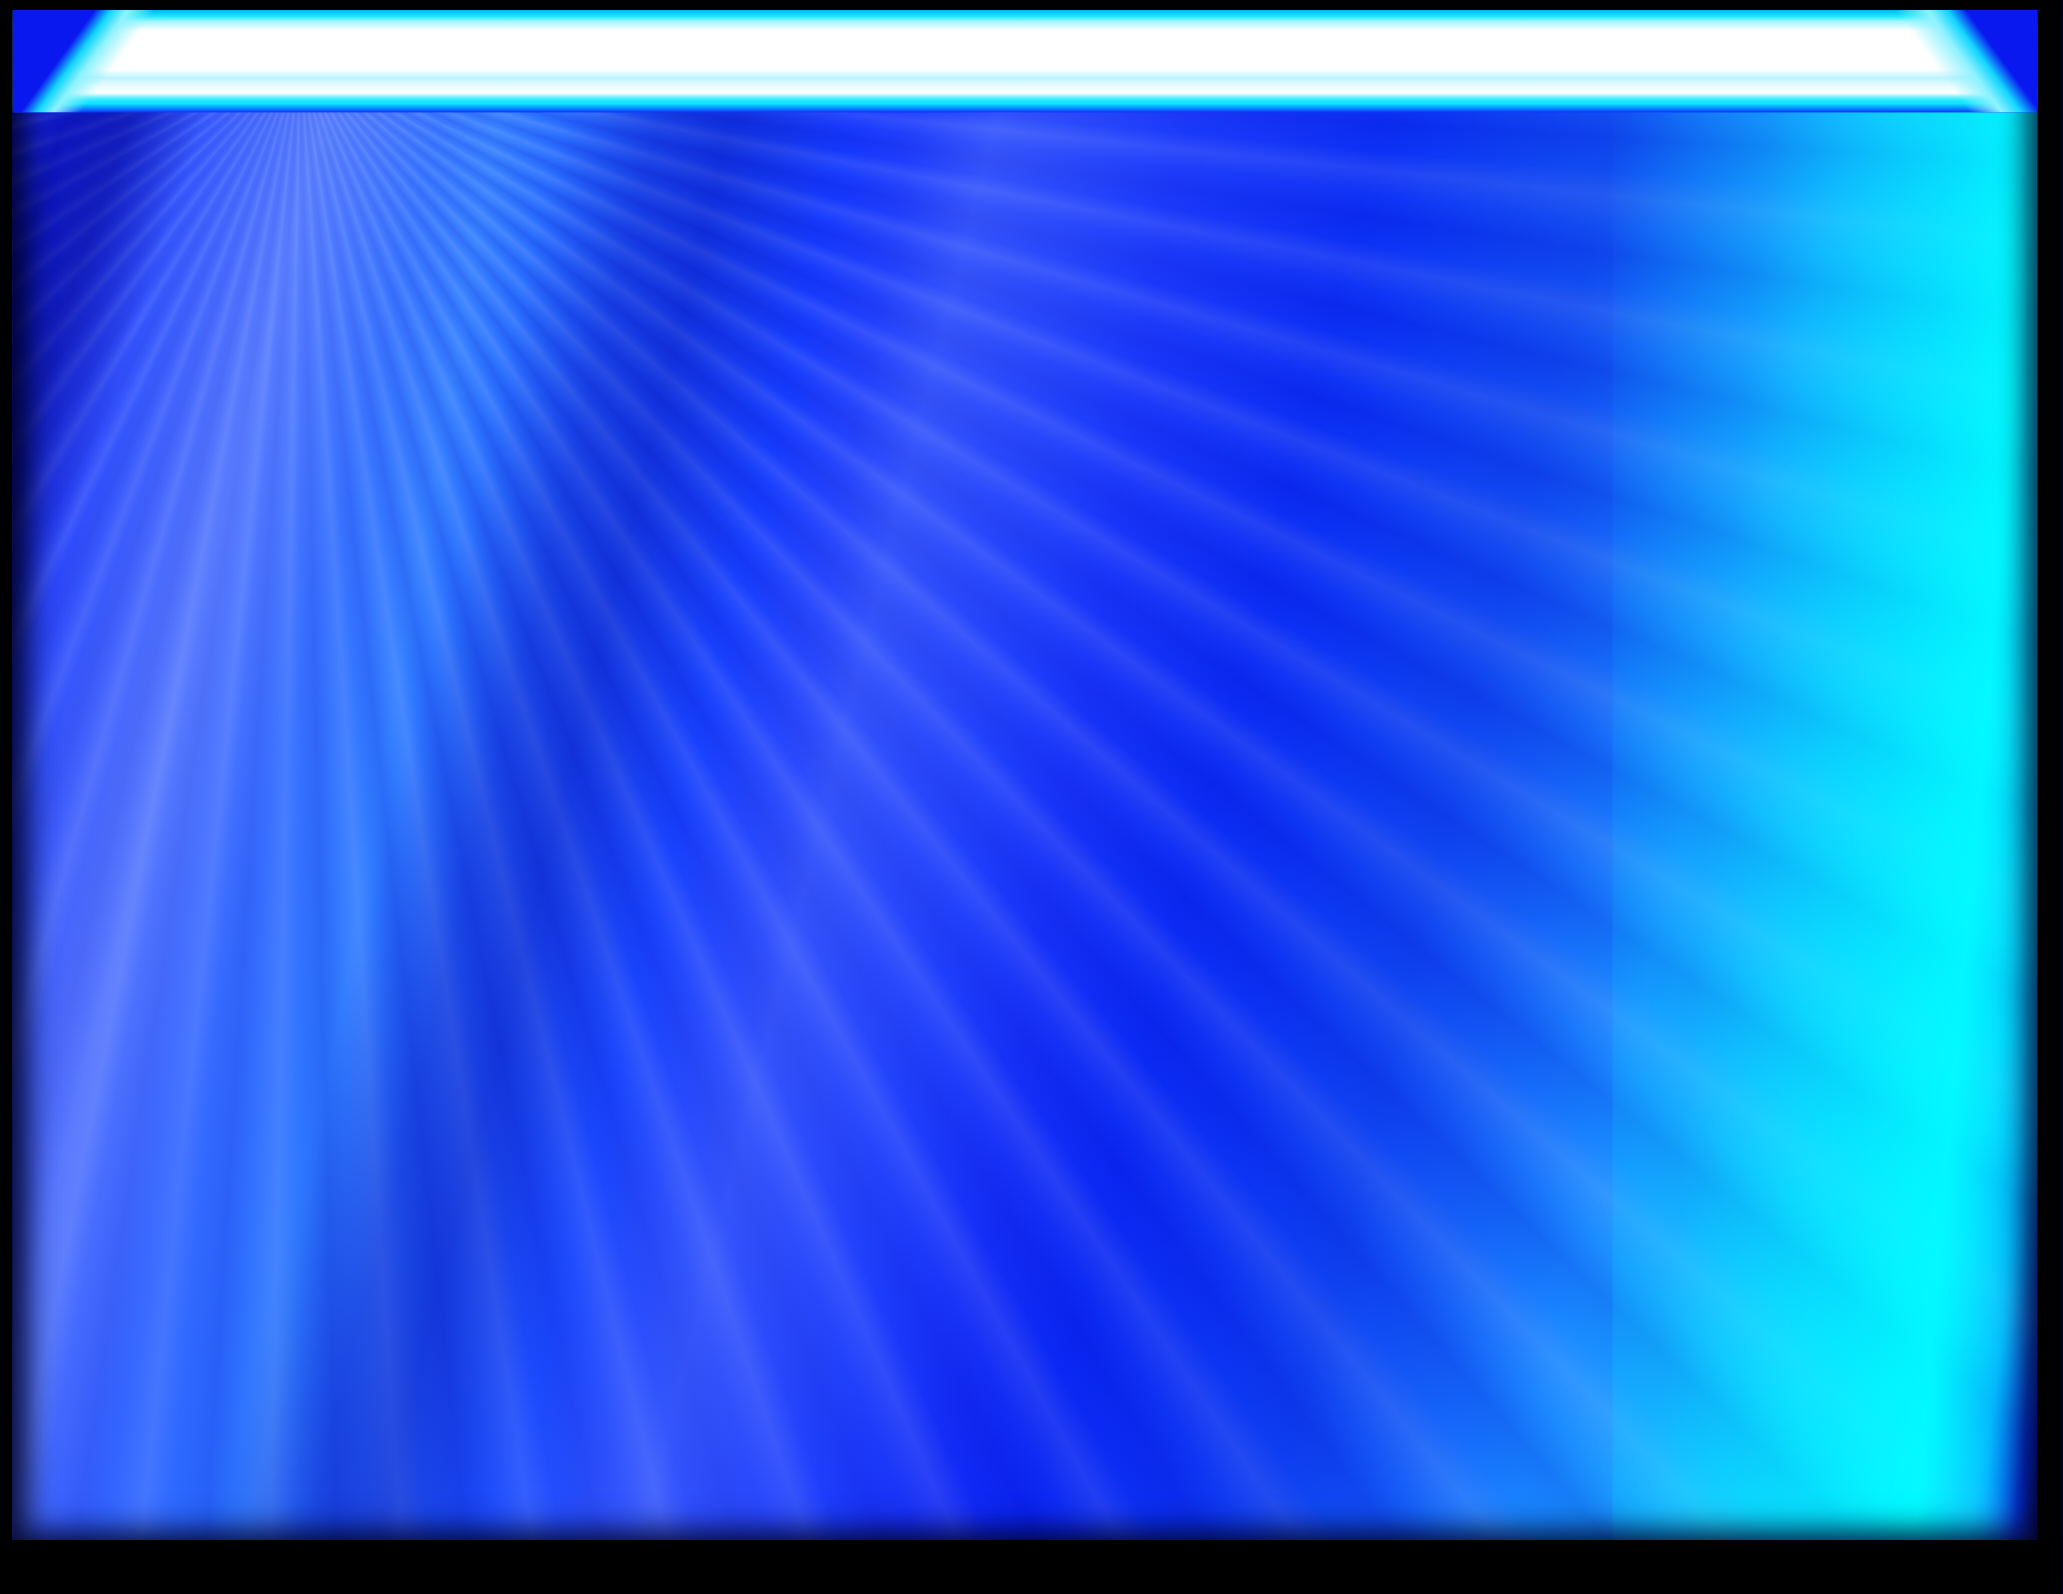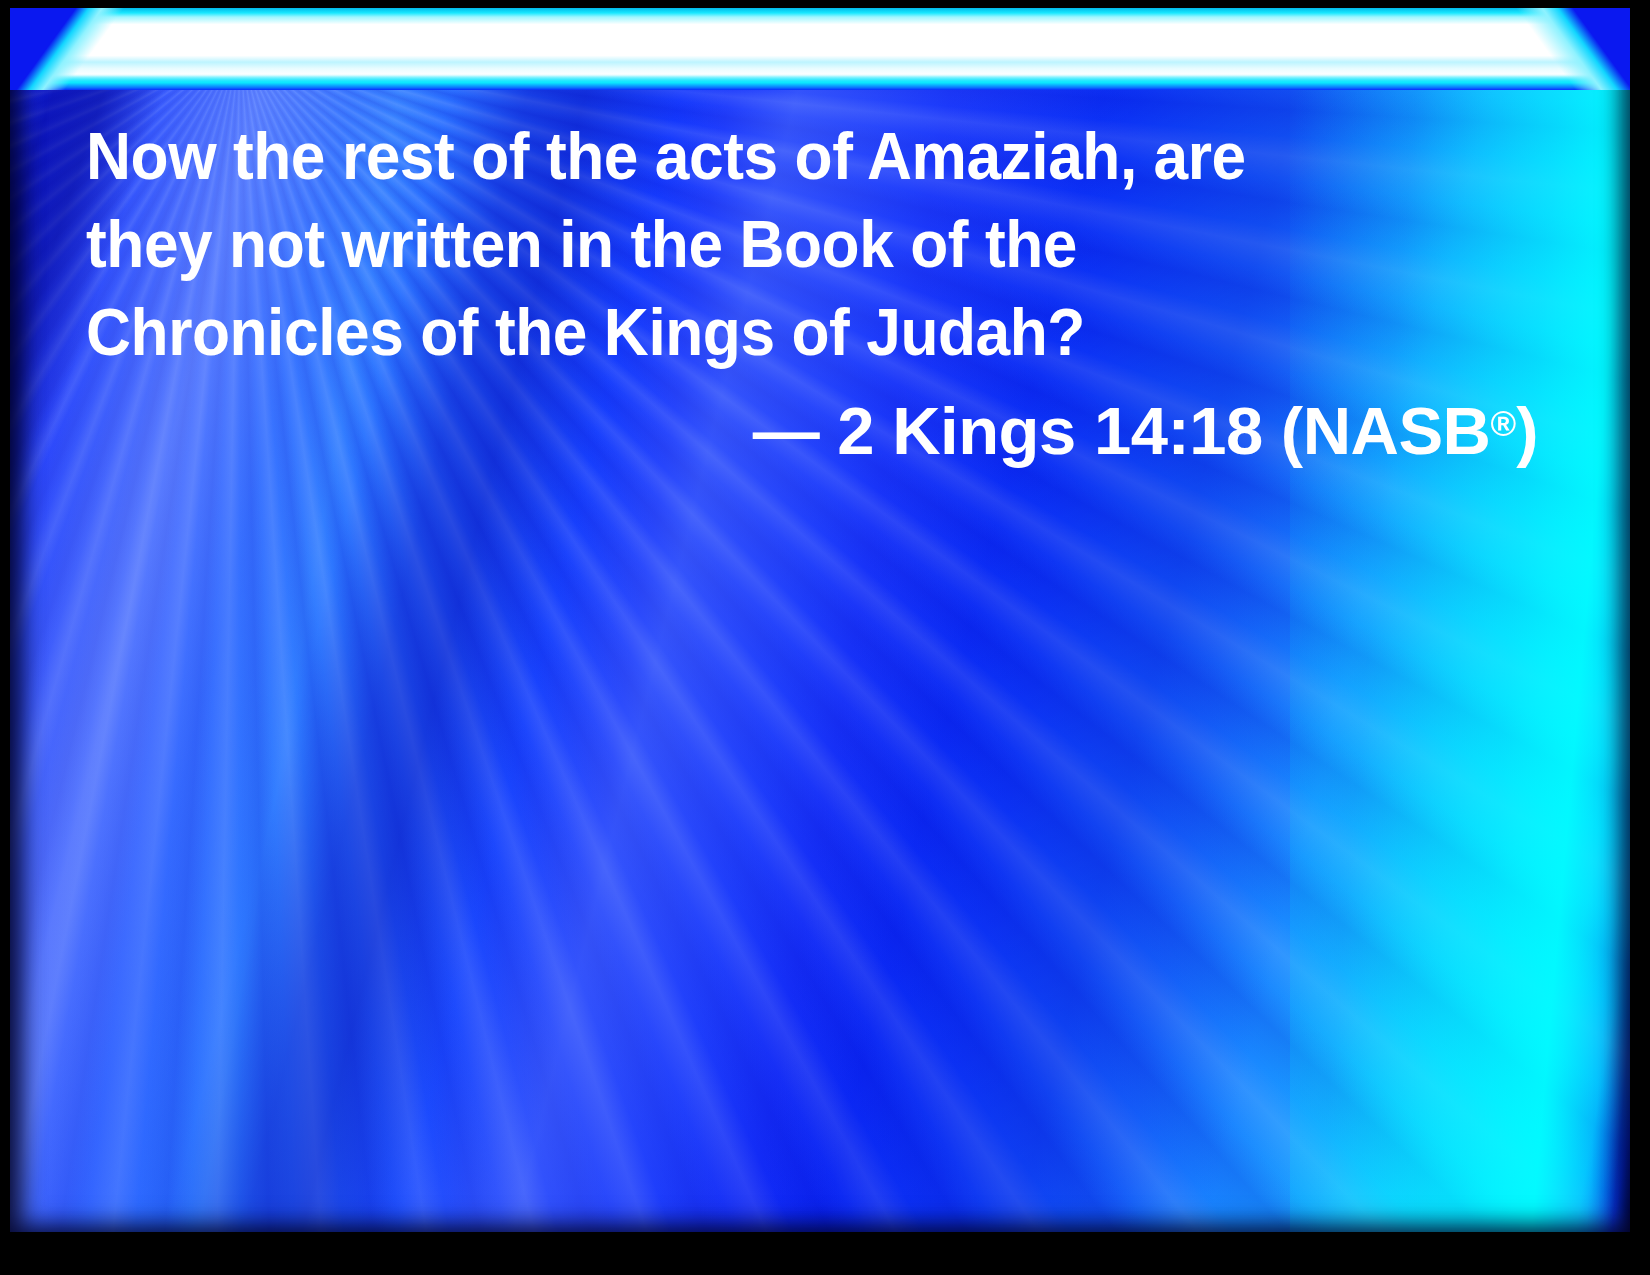--- a/index.html
+++ b/index.html
@@ -260,25 +260,19 @@
     <div id="bg-vignette"></div>
   </div>
 
   <div id="top-band">
     <div class="cyan-edge"></div>
     <div class="band-blur"></div>
     <div class="wedge-left"></div>
     <div class="wedge-right"></div>
   </div>
 
-  <div id="verse-block">
-    <div class="verse-line">Now the rest of the acts of Amaziah, are</div>
-    <div class="verse-line">they not written in the Book of the</div>
-    <div class="verse-line">Chronicles of the Kings of Judah?</div>
-    <div id="reference-line"><span>— 2 Kings 14:18 (NASB</span><span class="reg-mark">®</span><span>)</span></div>
-  </div>
 
   <div id="frame-top"></div>
   <div id="frame-bottom"></div>
   <div id="frame-left"></div>
   <div id="frame-right"></div>
 
 </div>
 
 </body></html>

